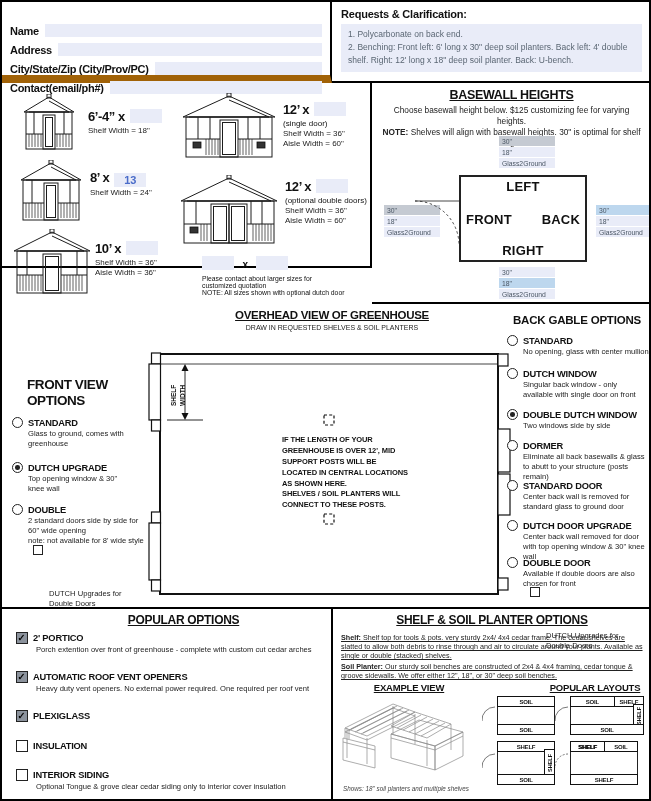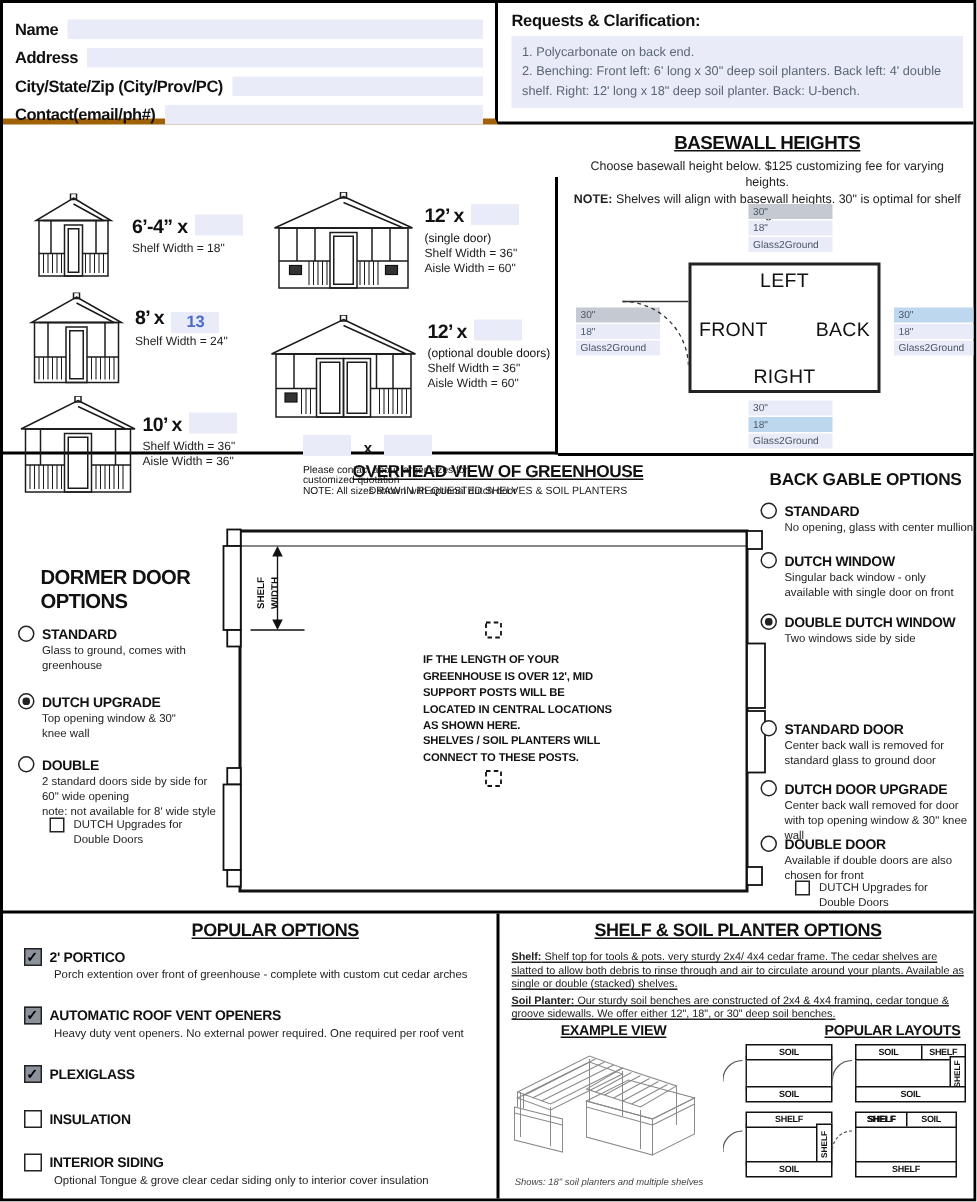--- a/index.html
+++ b/index.html
@@ -26,34 +26,34 @@
   .sub{font-size:8px;color:#111;margin-top:1px;white-space:nowrap;}
   .note7{font-size:6.8px;color:#111;white-space:nowrap;}
   
   .bw-desc{font-size:8.3px;text-align:center;line-height:1.3;color:#222;}
   .stack{display:flex;flex-direction:column;gap:1px;}
   .stack-row{width:50px;font-size:6.8px;color:#4a5664;background:#e9ecf8;padding:1.5px 3px;cursor:default;}
   .sel-gray{background:#c5cad2;}
   .sel-blue{background:#badb ;}
   .sel-blue{background:#bdd7ee;}
   .bw-rect{border:2px solid #222;}
-  .bw-lbl{font-weight:400;font-size:13px;letter-spacing:0.2px;}
+  .bw-lbl{font-weight:700;font-size:13px;letter-spacing:0.2px;}
   
   .opt{position:absolute;}
   .opt-head{display:flex;align-items:center;gap:5px;}
   .radio{width:9px;height:9px;border:1.6px solid #222;border-radius:50%;flex:none;background:#fff;}
   .radio.sel::after{content:"";display:block;width:4.5px;height:4.5px;margin:2.25px;background:#222;border-radius:50%;}
   .opt-label{font-weight:bold;font-size:9.3px;letter-spacing:-0.2px;white-space:nowrap;}
   .opt-desc{font-size:7.6px;color:#222;line-height:1.3;margin:1px 0 0 16px;}
   .cbx{width:10px;height:10px;border:1.6px solid #222;flex:none;background:#fff;position:relative;}
   .cbx.checked{background:#8b929c;}
   .cbx.checked::after{content:"\2713";position:absolute;left:0.5px;top:-1.5px;font-size:9.5px;font-weight:bold;color:#000;}
   .cbx.small{width:8px;height:8px;border-width:1.4px;}
   .sub-check{display:flex;gap:6px;align-items:flex-start;}
-  .sub-check-lbl{font-size:7.6px;color:#222;line-height:1.3;}
+  .sub-check-lbl{font-size:7.6px;color:#222;line-height:1.3;margin-top:44px;}
   
   .ov-note{font-weight:bold;font-size:7.5px;line-height:1.45;letter-spacing:-0.1px;}
   .fd-head{font-weight:bold;font-size:13.5px;letter-spacing:-0.4px;line-height:1.15;}
   
   .popt{position:absolute;left:14px;width:308px;}
   
   .sp-par{font-size:7.2px;line-height:1.25;color:#222;text-decoration:underline;}
   .sp-par b{font-weight:bold;}
   .caption{font-style:italic;font-size:6.3px;color:#444;text-align:center;}
   
@@ -67,21 +67,21 @@
   .lay-rtxt{position:absolute;top:50%;left:50%;transform:translate(-50%,-50%) rotate(-90deg);
             font-weight:bold;font-size:5.5px;white-space:nowrap;}
   .stacked-txt{text-shadow:0.7px 0 #000;}
   svg{display:block;}
 </style>
 </head>
 <body>
 
 <div id="page">
 
-  <div class="sec" style="left:0;top:0;width:330px;height:81px;border-right:2px solid #000;border-bottom:4px solid #a16207;padding-top:11px;">
+  <div class="sec" style="left:0;top:0;width:330px;height:81px;border-right:2px solid #000;border-bottom:8px solid #a16207;padding-top:22px;">
     <div class="ffrow">
       <span class="flabel">Name</span>
       <span class="finput"></span>
     </div>
     <div class="ffrow">
       <span class="flabel">Address</span>
       <span class="finput"></span>
     </div>
     <div class="ffrow">
       <span class="flabel">City/State/Zip (City/Prov/PC)</span>
@@ -92,21 +92,21 @@
       <span class="finput"></span>
     </div>
   </div>
 
   <div class="sec" style="left:330px;top:0;width:319px;height:81px;border-bottom:2px solid #000;padding:6px 9px;">
     <div class="req-title">Requests &amp; Clarification:</div>
     <div class="req-text pre">1. Polycarbonate on back end.
 2. Benching: Front left: 6' long x 30" deep soil planters. Back left: 4' double shelf. Right: 12' long x 18" deep soil planter. Back:  U-bench.</div>
   </div>
 
-  <div class="sec" style="left:0;top:81px;width:370px;height:185px;border-right:2px solid #000;border-bottom:2px solid #000;margin-top:35px;">
+  <div class="sec" style="left:0;top:81px;width:370px;height:185px;border-right:2px solid #000;border-bottom:2px solid #000;">
 
     <svg class="abs" style="left:20px;top:11px;" width="54" height="57" viewBox="0 0 54 57">
       <g stroke="#1c1c1c" stroke-width="1" fill="none">
         <rect x="25" y="0" width="4" height="4"></rect>
         <polygon points="27,3 52,18 2,18"></polygon>
         <polyline points="27,7 47,18 7,18"></polyline>
         <rect x="4" y="18" width="46" height="37"></rect>
         <rect x="21" y="21" width="12" height="34"></rect>
         <rect x="23.5" y="23.5" width="7" height="29"></rect>
         <path d="M12 18V40 M42 18V40 M4 40H21 M33 40H50"></path>
@@ -249,21 +249,21 @@
       <path d="M6 8 A44 44 0 0 1 50 52" stroke="#333" stroke-width="0.9" fill="none" stroke-dasharray="2.5 2.5"></path>
     </svg>
   </div>
 
   <div class="sec" style="left:0;top:302px;width:649px;height:305px;border-bottom:2px solid #000;">
 
     <div class="h1 abs" style="left:140px;top:5px;width:380px;font-size:11.5px;">OVERHEAD VIEW OF GREENHOUSE</div>
     <div class="abs" style="left:140px;top:20px;width:380px;text-align:center;font-size:7px;color:#222;">DRAW IN REQUESTED SHELVES &amp; SOIL PLANTERS</div>
 
     <div class="abs fd-head" style="left:25px;top:73px;">
-      <span>DORMER DOOR</span><br>
+      <span>FRONT VIEW</span><br>
       <span>OPTIONS</span>
     </div>
 
     <div class="opt" style="left:10px;top:113px;width:135px;">
       <div class="opt-head">
         <span class="radio"></span>
         <span class="opt-label">STANDARD</span>
       </div>
       <div class="opt-desc pre">Glass to ground, comes with
 greenhouse</div>
@@ -348,20 +348,27 @@
         <span class="opt-label">DUTCH WINDOW</span>
         </div>
       <div class="opt-desc">Singular back window - only available with single door on front</div>
     </div>
     <div class="opt" style="left:505px;top:105px;width:142px;">
       <div class="opt-head">
           <span class="radio sel"></span>
         <span class="opt-label">DOUBLE DUTCH WINDOW</span>
         </div>
       <div class="opt-desc">Two windows side by side</div>
+    </div>
+    <div class="opt" style="left:505px;top:136px;width:142px;">
+      <div class="opt-head">
+          <span class="radio"></span>
+        <span class="opt-label">DORMER</span>
+        </div>
+      <div class="opt-desc">Eliminate all back basewalls &amp; glass to abutt to your structure (posts remain)</div>
     </div>
     <div class="opt" style="left:505px;top:176px;width:142px;">
       <div class="opt-head">
           <span class="radio"></span>
         <span class="opt-label">STANDARD DOOR</span>
         </div>
       <div class="opt-desc">Center back wall is removed for standard glass to ground door</div>
     </div>
     <div class="opt" style="left:505px;top:216px;width:142px;">
       <div class="opt-head">

